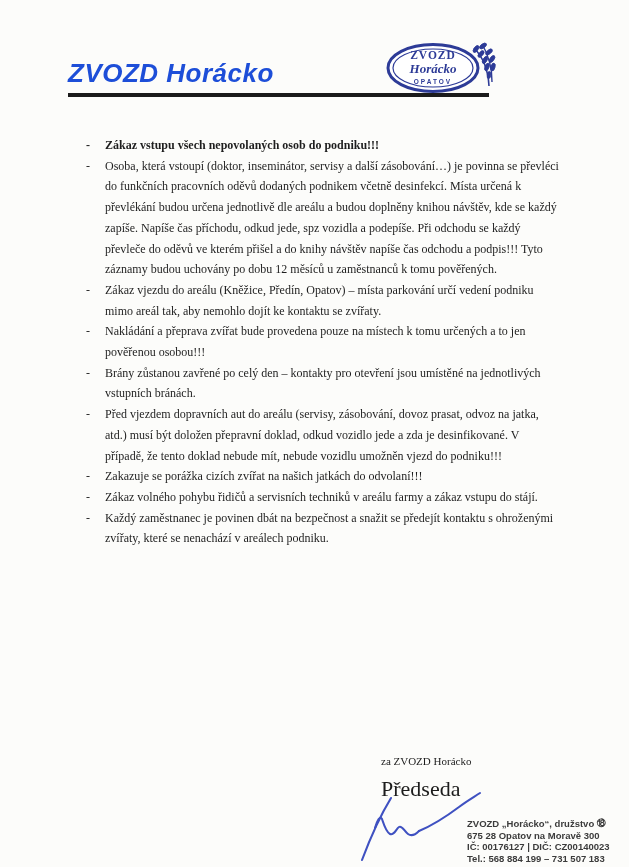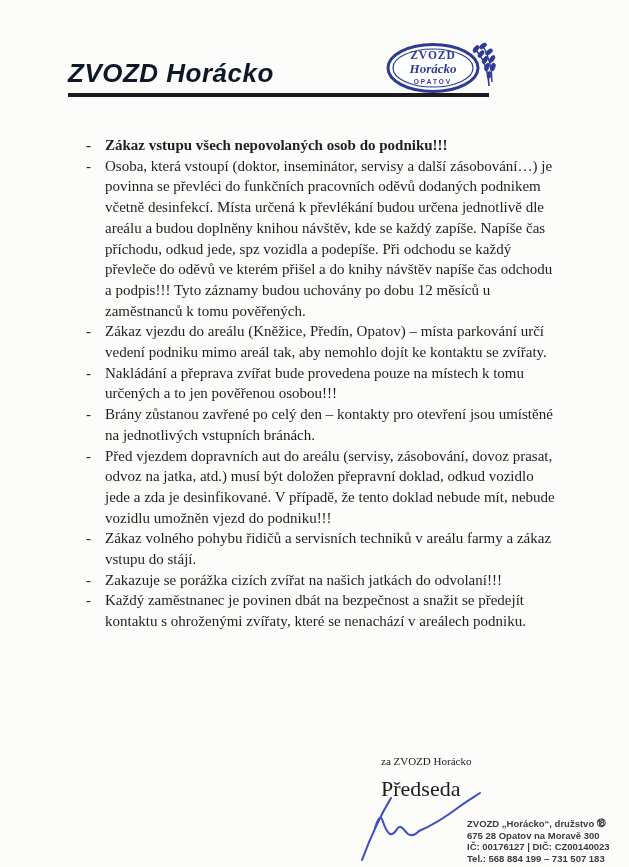--- a/index.html
+++ b/index.html
@@ -15,21 +15,21 @@
   }
   .company-name {
     position: absolute;
     left: 68px;
     top: 58px;
     font-family: "Liberation Sans", sans-serif;
     font-weight: 700;
     font-style: italic;
     font-size: 26px;
     letter-spacing: 0.5px;
-    color: #0f172a;
+    color: #1d4ed8;
     white-space: nowrap;
   }
   .header-rule {
     position: absolute;
     left: 68px;
     top: 93px;
     width: 421px;
     height: 4px;
     background: #1b1b1b;
   }
@@ -53,21 +53,21 @@
     white-space: nowrap;
   }
   .directives {
     position: absolute;
     left: 68px;
     top: 135px;
     width: 492px;
     list-style: none;
     margin: 0;
     padding: 0;
-    font-size: 15px;
+    font-size: 12px;
     line-height: 20.7px;
     color: #1e1e1e;
   }
   .directives li {
     position: relative;
     padding-left: 37px;
   }
   .directives li::before {
     content: "-";
     position: absolute;
@@ -146,22 +146,22 @@
   </svg>
 
 
   <ul class="directives">
     <li>Zákaz vstupu všech nepovolaných osob do podniku!!!</li>
     <li>Osoba, která vstoupí (doktor, inseminátor, servisy a další zásobování…) je povinna se převléci do funkčních pracovních oděvů dodaných podnikem včetně desinfekcí. Místa určená k převlékání budou určena jednotlivě dle areálu a budou doplněny knihou návštěv, kde se každý zapíše. Napíše čas příchodu, odkud jede, spz vozidla a podepíše. Při odchodu se každý převleče do oděvů ve kterém přišel a do knihy návštěv napíše čas odchodu a podpis!!! Tyto záznamy budou uchovány po dobu 12 měsíců u zaměstnanců k tomu pověřených.</li>
     <li>Zákaz vjezdu do areálu (Kněžice, Předín, Opatov) – místa parkování určí vedení podniku mimo areál tak, aby nemohlo dojít ke kontaktu se zvířaty.</li>
     <li>Nakládání a přeprava zvířat bude provedena pouze na místech k tomu určených a to jen pověřenou osobou!!!</li>
     <li>Brány zůstanou zavřené po celý den – kontakty pro otevření jsou umístěné na jednotlivých vstupních bránách.</li>
     <li>Před vjezdem dopravních aut do areálu (servisy, zásobování, dovoz prasat, odvoz na jatka, atd.) musí být doložen přepravní doklad, odkud vozidlo jede a zda je desinfikované. V případě, že tento doklad nebude mít, nebude vozidlu umožněn vjezd do podniku!!!</li>
+    <li>Zakazuje se porážka cizích zvířat na našich jatkách do odvolaní!!!</li>
     <li>Zákaz volného pohybu řidičů a servisních techniků v areálu farmy a zákaz vstupu do stájí.</li>
-    <li>Zakazuje se porážka cizích zvířat na našich jatkách do odvolaní!!!</li>
     <li>Každý zaměstnanec je povinen dbát na bezpečnost a snažit se předejít kontaktu s ohroženými zvířaty, které se nenachází v areálech podniku.</li>
   </ul>
 
   <div class="sig-for">za ZVOZD Horácko</div>
 
   <div class="sig-role">Předseda</div>
 
   <svg class="signature-svg" viewBox="0 0 160 89">
     <g fill="none" stroke="#3f51c1" stroke-width="2.1" stroke-linecap="round">
       <path d="M 27 82 C 33 66 45 38 56 20"></path>

